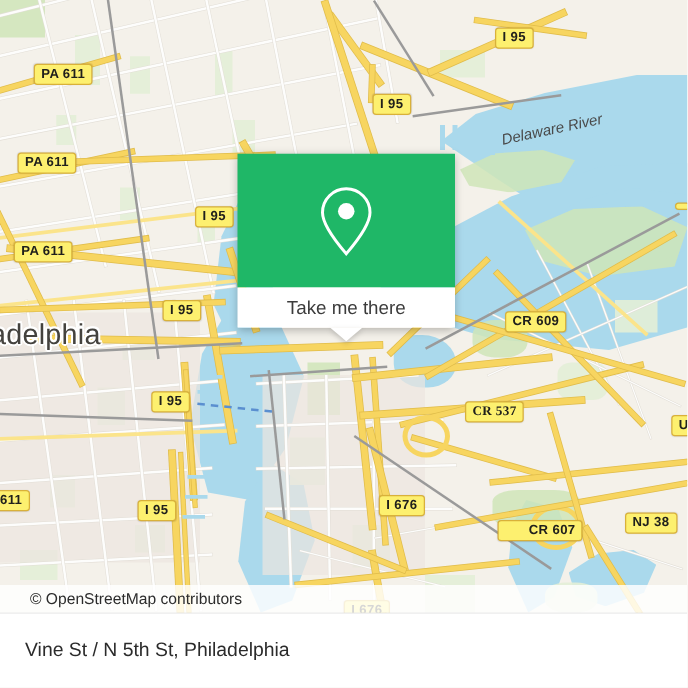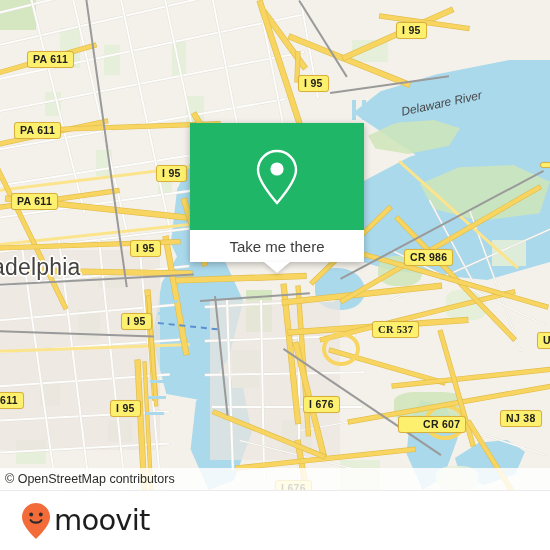--- a/index.html
+++ b/index.html
@@ -76,21 +76,21 @@
     filter:drop-shadow(0 2px 2px rgba(0,0,0,.18));
   }
 
   
   .attrib{
     position:absolute;left:0;bottom:0;height:22px;width:100%;
     background:rgba(255,255,255,.82);
     display:flex;align-items:center;
   }
   .attrib span{
-    font-size:12.5px;color:#2c2c2c;padding-left:5px;
+    font-size:12.5px;color:#2c2c2c;padding-left:24px;
     font-family:"Liberation Sans",sans-serif;
   }
 
   
   .footer{
     position:absolute;left:0;top:490px;width:550px;height:60px;
     background:#ffffff;display:flex;align-items:center;
     justify-content:space-between;box-sizing:border-box;padding:0 18px 0 20px;
     border-top:1px solid #ebebeb;
   }
@@ -284,21 +284,21 @@
         <div class="shield" style="left: 27px; top: 51px;">PA 611</div>
         <div class="shield" style="left: 14px; top: 122px;">PA 611</div>
         <div class="shield" style="left: 11px; top: 193px;">PA 611</div>
         <div class="shield" style="left: 396px; top: 22px;">I 95</div>
         <div class="shield" style="left: 298px; top: 75px;">I 95</div>
         <div class="shield" style="left: 156px; top: 165px;">I 95</div>
         <div class="shield" style="left: 130px; top: 240px;">I 95</div>
         <div class="shield" style="left: 121px; top: 313px;">I 95</div>
         <div class="shield" style="left: 110px; top: 400px;">I 95</div>
         <div class="shield" style="left: -6px; top: 392px;">611</div>
-        <div class="shield" style="left: 404px; top: 249px;">CR 986</div>
+        <div class="shield" style="left: 404px; top: 249px;">CR 609</div>
         <div class="shield" style="left: 372px; top: 321px; font-family: Liberation Serif, serif;">CR 537</div>
         <div class="shield" style="left: 303px; top: 396px;">I 676</div>
         <div class="shield" style="left: 275px; top: 480px;">I 676</div>
         <div class="shield" style="left: 398px; top: 416px; padding-left: 24px;">CR 607</div>
         <div class="shield" style="left: 500px; top: 410px;">NJ 38</div>
         <div class="shield" style="left: 537px; top: 332px;">U</div>
         <div class="shield" style="left: 540px; top: 162px;"></div>
       </div>
 
     <div class="card">
@@ -313,24 +313,16 @@
       </div>
       <div class="card-tail"></div>
     </div>
 
     <div class="attrib">
       <span>© OpenStreetMap contributors</span>
     </div>
   </div>
 
   <div class="footer">
-    <div class="brand">
-      <svg width="32" height="40" viewBox="0 0 32 40">
-        <path d="M16 2 C8.3 2 2 8.3 2 16 C2 24.6 13 35 16 38 C19 35 30 24.6 30 16 C30 8.3 23.7 2 16 2 Z" fill="#f26b38"></path>
-        <circle cx="11.2" cy="13.5" r="1.9" fill="#2b2b2b"></circle>
-        <circle cx="20.8" cy="13.5" r="1.9" fill="#2b2b2b"></circle>
-        <path d="M10.6 19.2 C12.6 22.4 19.4 22.4 21.4 19.2" fill="none" stroke="#2b2b2b" stroke-width="2.1" stroke-linecap="round"></path>
-      </svg>
-      <div class="brand-word">moovit</div>
-    </div>
+    <div class="footer-title">Vine St / N 5th St, Philadelphia</div>
   </div>
 
 </div>
 
 </body></html>

